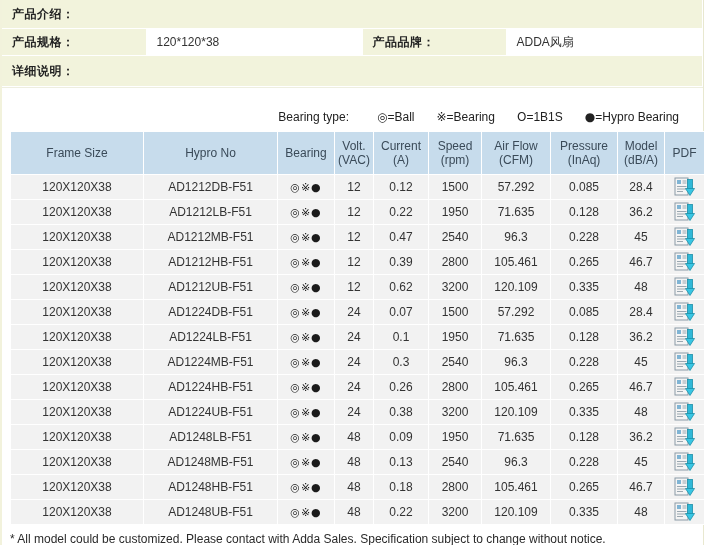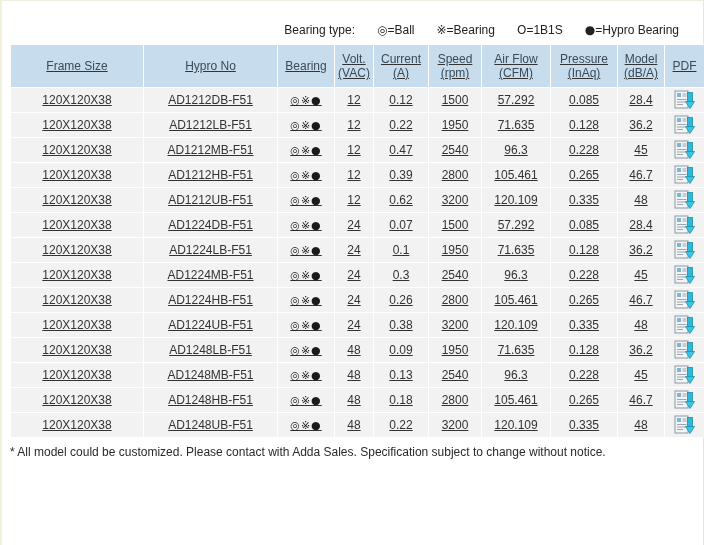--- a/index.html
+++ b/index.html
@@ -60,35 +60,34 @@
   }
 
   
   .legend {
     text-align: right;
     padding: 6px 24px 7px 0;
     font-size: 12px;
     color: #222222;
     white-space: nowrap;
   }
-  .legend .lg-title { }
+  .legend .lg-title { margin-right: 6px; }
   .legend .lg-item { margin-left: 22px; }
   .sym { font-family: "DejaVu Sans", sans-serif; }
 
   
   .spec-wrap {
     padding: 0 10px 0 8px;
   }
   table.spec {
     border-collapse: separate;
     border-spacing: 1px 1px;
     width: 686px;
     table-layout: fixed;
     background: #ffffff;
-    text-decoration: underline;
   }
   table.spec th {
     background: #c7dcec;
     color: #3a4a58;
     font-weight: normal;
     font-size: 12px;
     height: 42px;
     line-height: 14px;
     text-align: center;
     vertical-align: middle;
@@ -144,20 +143,42 @@
     color: #2a2a2a;
     border-top: 1px solid #ffffff;
     background: #ffffff;
   }
 </style>
 </head>
 <body>
 
 <div class="page">
 
+  <table class="info-table">
+    <colgroup>
+      <col style="width:144px">
+      <col style="width:216px">
+      <col style="width:144px">
+      <col>
+    </colgroup>
+    <tbody>
+      <tr class="row-intro">
+        <td class="lbl" colspan="4">产品介绍：</td>
+      </tr>
+      <tr class="row-spec">
+        <td class="lbl">产品规格：</td>
+        <td class="val">120*120*38</td>
+        <td class="lbl">产品品牌：</td>
+        <td class="val">ADDA风扇</td>
+      </tr>
+      <tr class="row-detail">
+        <td class="lbl" colspan="4">详细说明：</td>
+      </tr>
+    </tbody>
+  </table>
 
   <div class="spacer-strip"></div>
 
   <div class="legend">
     <span class="lg-title">Bearing type:</span><span class="lg-item"><span class="sym">◎</span><span>=Ball</span></span><span class="lg-item"><span class="sym">※</span><span>=Bearing</span></span><span class="lg-item"><span class="sym">O</span><span>=1B1S</span></span><span class="lg-item"><span class="sym">●</span><span>=Hypro Bearing</span></span>
   </div>
 
   <div class="spec-wrap">
     <table class="spec">
       <colgroup>

